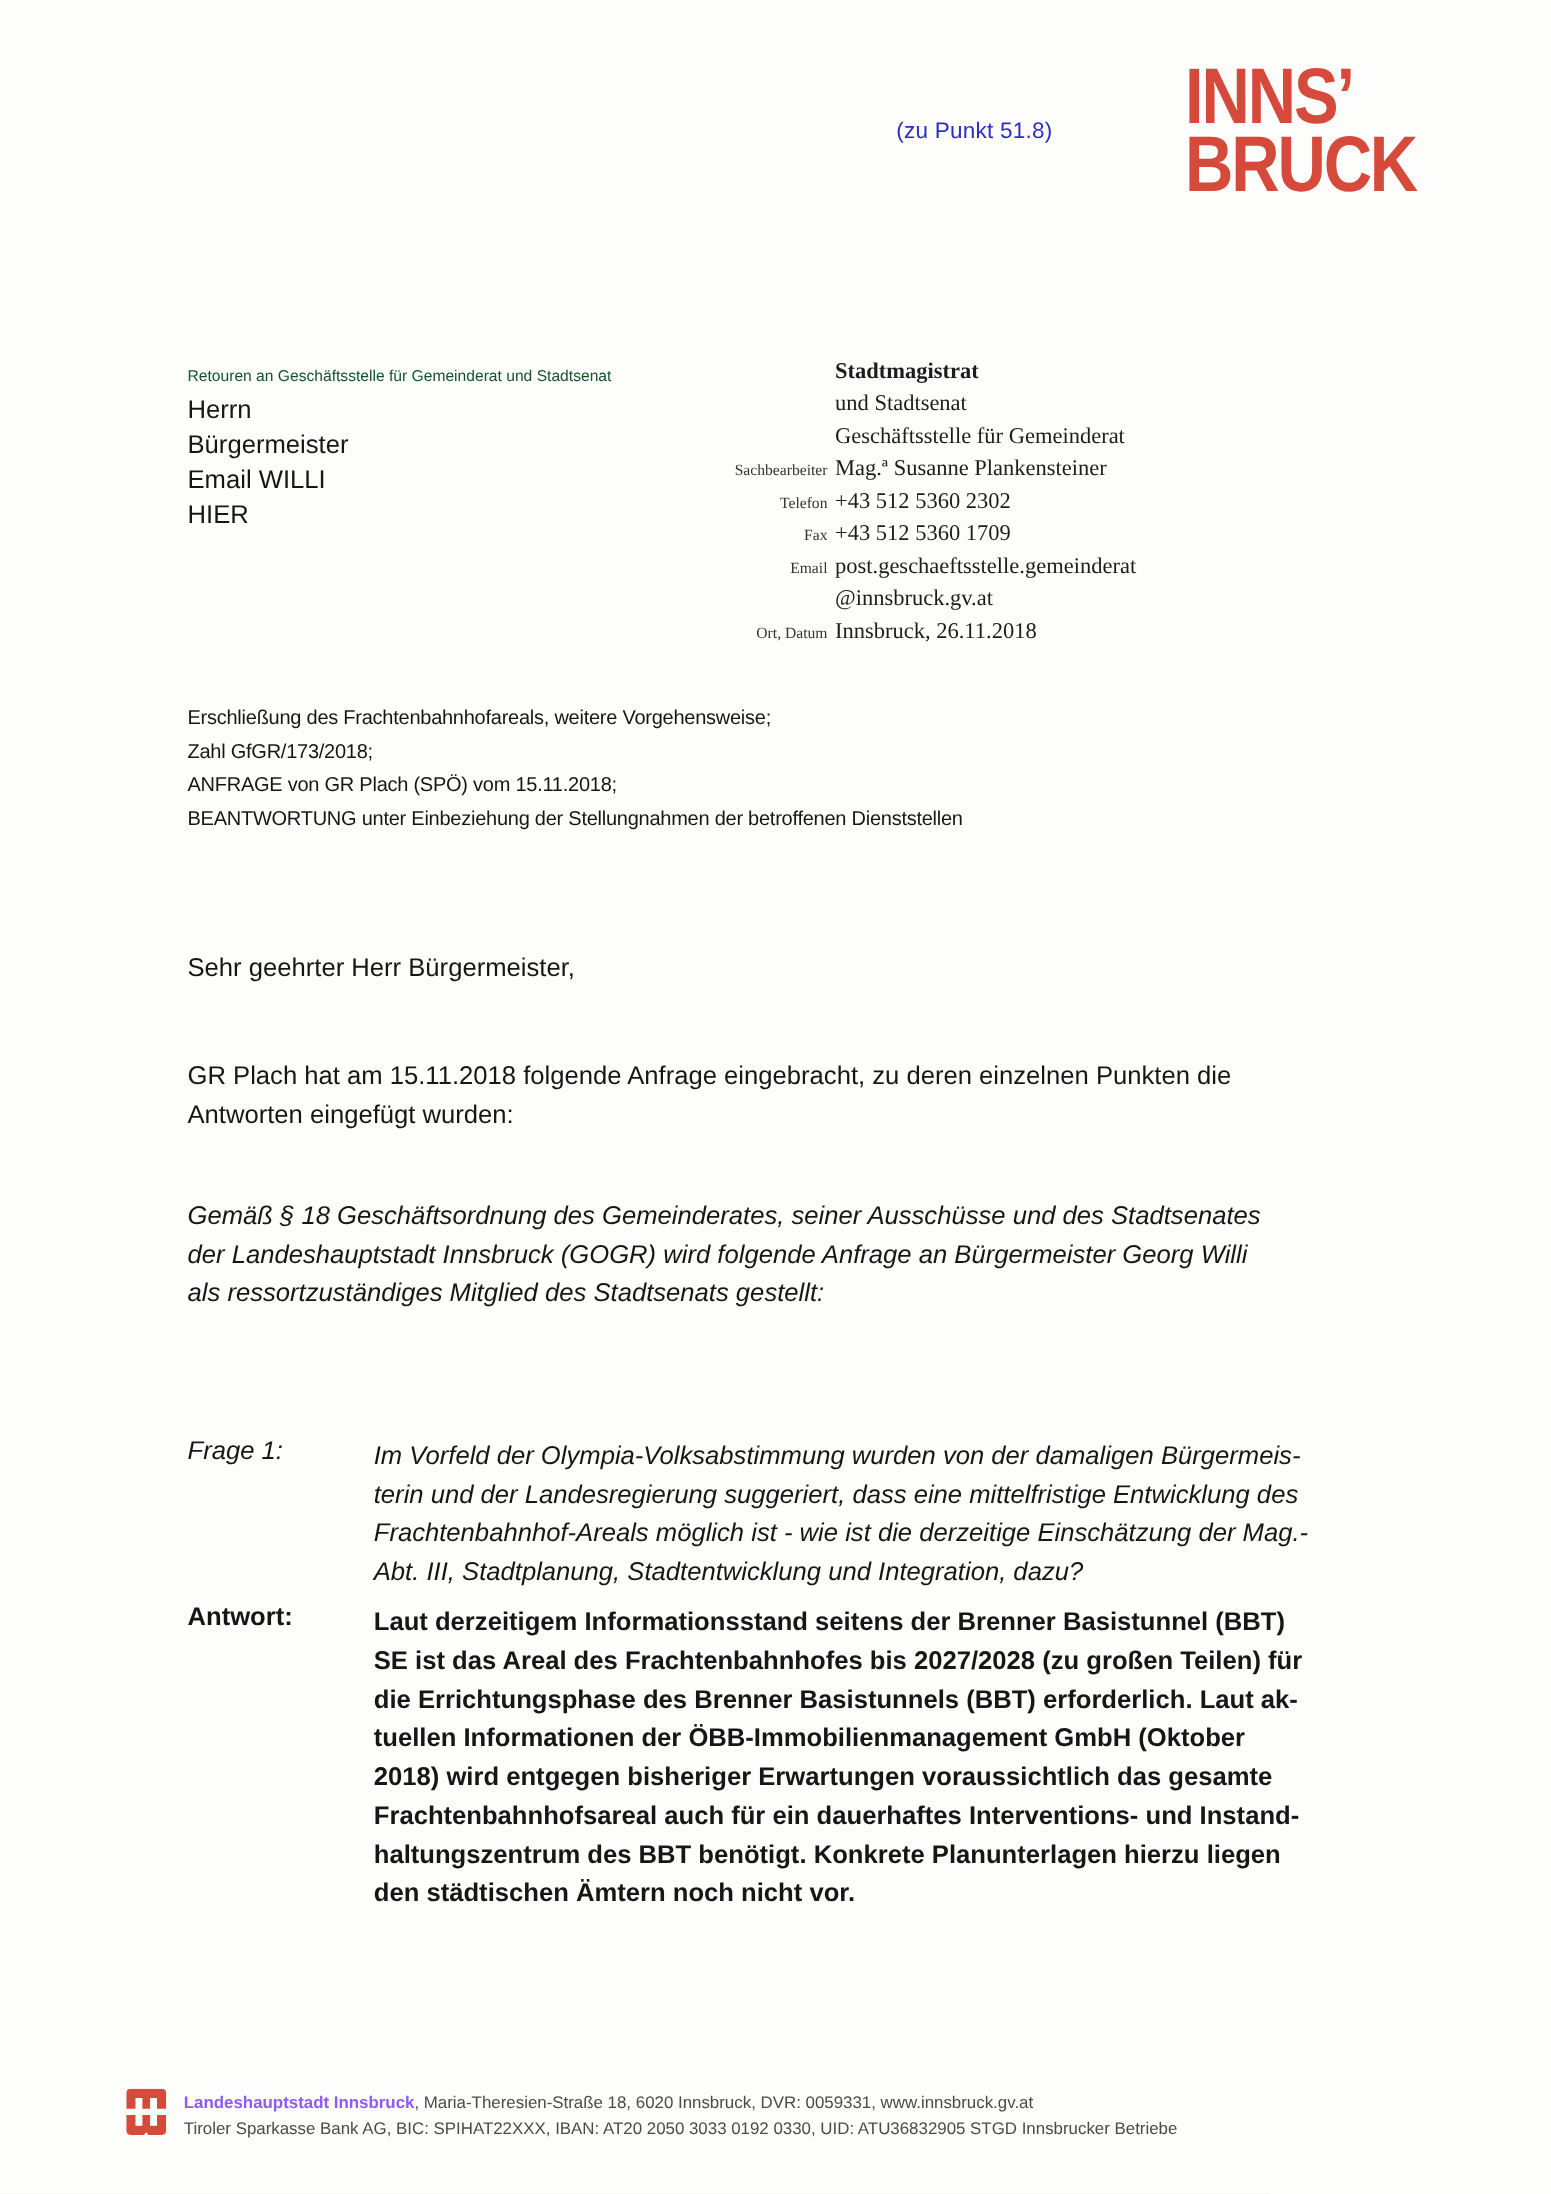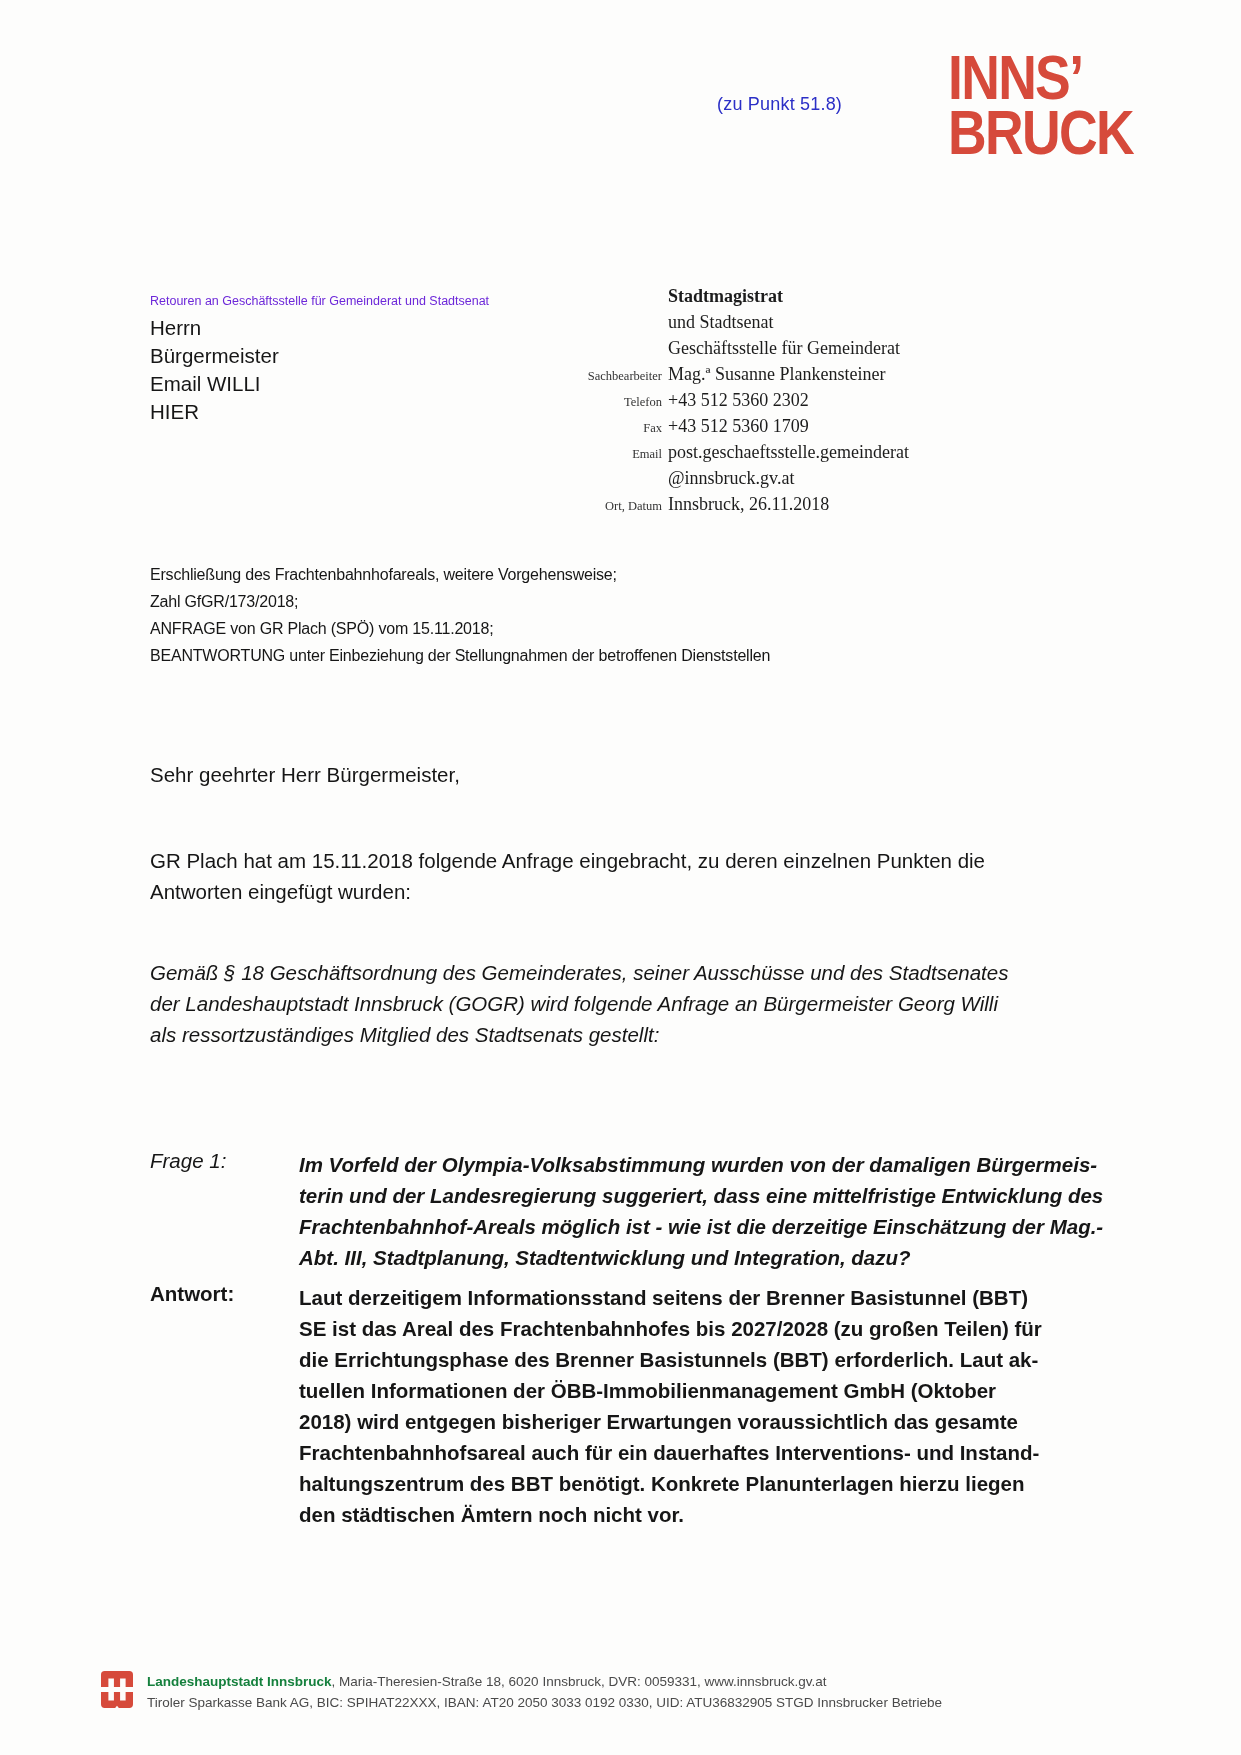--- a/index.html
+++ b/index.html
@@ -18,21 +18,21 @@
     color:var(--ink);
     overflow:hidden;
   }
   .abs{position:absolute;}
   
   .ref-note{left:717px;top:94px;font-size:18px;color:var(--ref-blue);letter-spacing:0.2px;}
   .logo{left:948px;top:50px;color:var(--logo-red);font-weight:700;
         font-size:63px;line-height:55px;letter-spacing:-2px;
         transform:scaleX(0.85);transform-origin:left top;white-space:nowrap;}
   
-  .return-note{left:150px;top:294px;font-size:12.5px;color:#6d28d9;}
+  .return-note{left:150px;top:294px;font-size:12.5px;color:#14532d;}
   .recipient{left:150px;top:314px;font-size:20.5px;line-height:28px;}
   
   .sender{left:510px;top:286px;width:560px;font-family:Liberation Serif, serif;}
   .sender-row{display:flex;height:26px;align-items:flex-start;}
   .sender-label{width:158px;padding-right:6px;box-sizing:border-box;
                 text-align:right;font-size:12.5px;color:#333;padding-top:5px;white-space:nowrap;}
   .sender-value{font-size:18px;color:#1c1c1c;white-space:nowrap;}
   .sender-value.bold{font-weight:700;}
   
   .subject{left:150px;top:561px;font-size:16px;font-weight:400;line-height:27px;
@@ -40,28 +40,28 @@
   
   .salutation{left:150px;top:763px;font-size:20.5px;}
   .para{font-size:20.5px;line-height:31px;white-space:pre-line;width:995px;}
   .intro{left:150px;top:845px;}
   .legal{left:150px;top:957px;font-style:italic;}
   .qa-label{left:150px;font-size:20.5px;white-space:nowrap;}
   .qa-text{left:299px;font-size:20.5px;line-height:31px;white-space:pre-line;width:850px;}
   .q{font-style:italic;margin-top:32px;}
   .a{font-weight:700;margin-top:37px;}
   .q-label-pos{top:1117px;}
-  .q-text-pos{top:1117px;font-weight:bold;}
+  .q-text-pos{top:1117px;}
   .a-label-pos{top:1245px;}
   .a-text-pos{top:1245px;}
   
   .coat{left:101px;top:1671px;width:32px;height:37px;}
   .footer-text{left:147px;top:1672px;font-size:13.5px;line-height:20.5px;
                color:var(--footer-ink);white-space:nowrap;}
-  .footer-bold{font-weight:700;color:#15803d;}
+  .footer-bold{font-weight:700;color:#8b5cf6;}
 </style>
 </head>
 <body>
 
 <div class="page">
 
   <div class="abs ref-note">(zu Punkt 51.8)</div>
   <div class="abs logo">
     <div>INNS’</div>
     <div>BRUCK</div>

